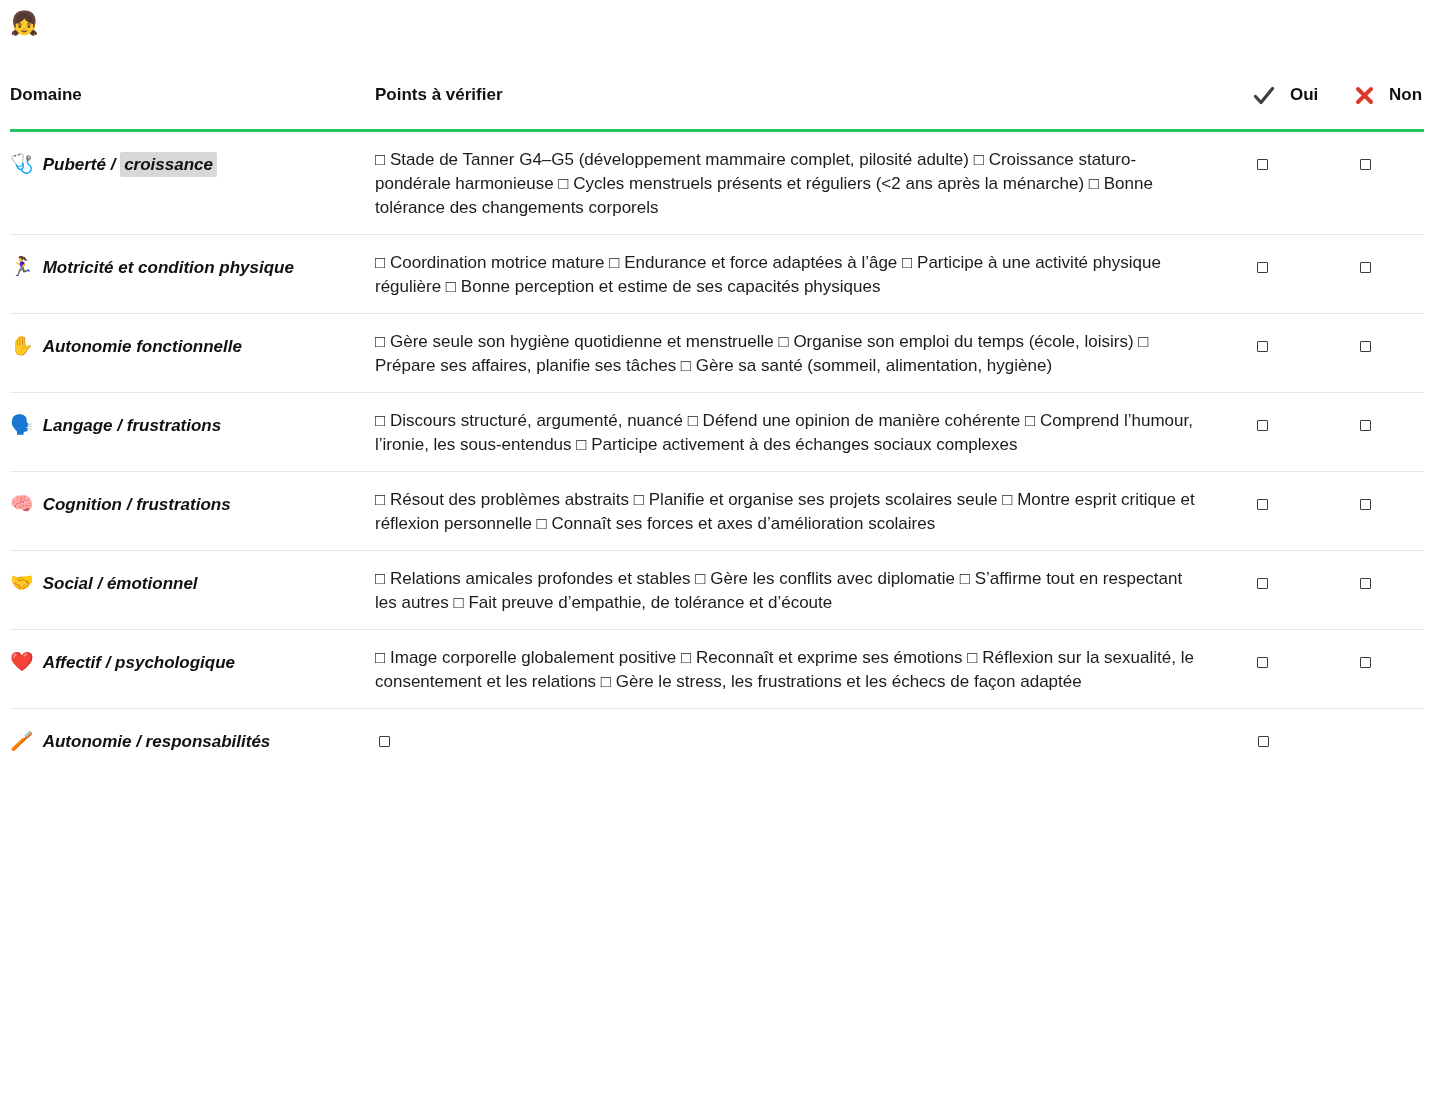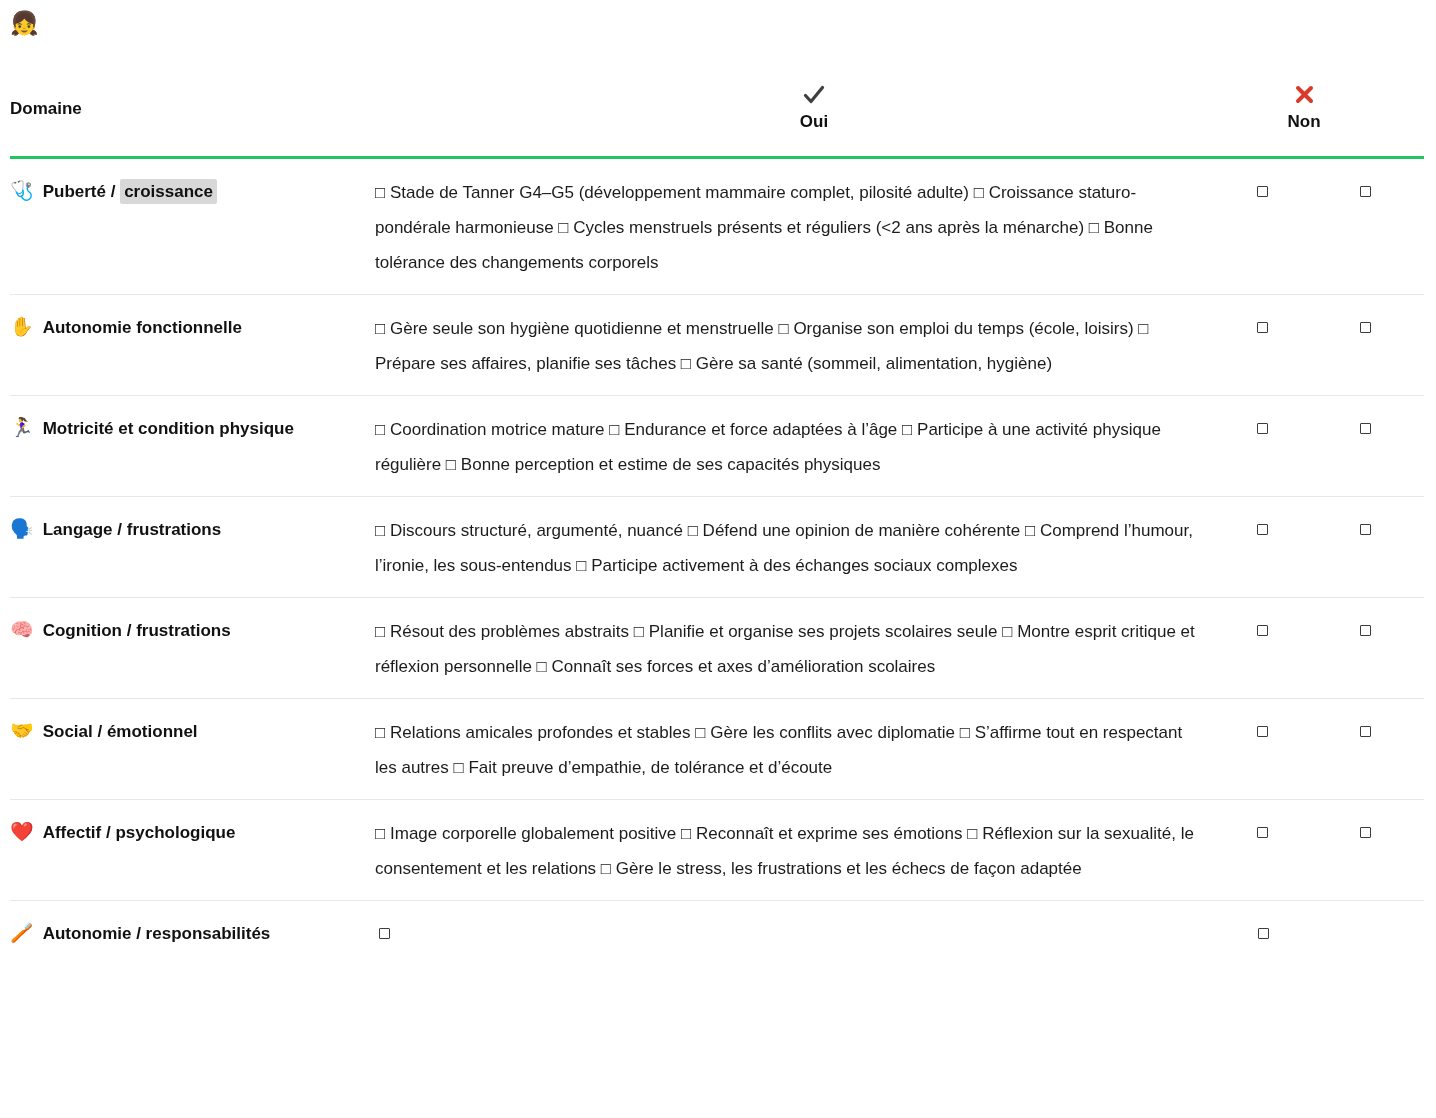--- a/index.html
+++ b/index.html
@@ -33,47 +33,47 @@
     margin-top: 50px;
     padding-bottom: 24px;
     border-bottom: 3px solid #22c55e;
     align-items: center;
   }
   .th {
     font-size: 17px;
     font-weight: 700;
     color: #111;
   }
-  .th-flag { display: inline-flex; align-items: center; gap: 8px; flex-direction: column; }
+  .th-flag { display: inline-flex; align-items: center; gap: 15px; }
   .th-flag svg { display: block; }
 
   .row {
     border-bottom: 1px solid #e7e7e7;
     padding: 16px 0 14px;
   }
   .row:last-child { border-bottom: none; }
 
   .cell-domaine {
     font-size: 17px;
     line-height: 32.5px;
     padding-right: 20px;
   }
   .row-emoji { font-size: 19px; margin-right: 9px; font-weight: 400; }
-  .row-label { font-weight: 700; color: #111; }
+  .row-label { font-weight: 700; color: #111; font-style: italic; }
   mark.hl {
     background: #d8d8d8;
     color: inherit;
     padding: 3px 4px;
     border-radius: 2px;
   }
   mark.hl:empty { display: none; padding: 0; }
 
   .cell-points {
     font-size: 17px;
-    line-height: 35px;
+    line-height: 24px;
     padding-right: 46px;
     color: #1c1c1e;
   }
 
   .cb {
     display: inline-block;
     width: 11px;
     height: 11px;
     border: 1.5px solid #3c3c3c;
     border-radius: 1px;
@@ -87,20 +87,21 @@
 <body>
 
 <div class="page">
 
   <h1 class="title">
     <span class="title-emoji">👧</span>
   </h1>
 
   <div class="grid thead">
     <div class="th">Domaine</div>
+    <div class="th">Points à vérifier</div>
     <div class="th th-flag">
       <span>
           <svg width="22" height="19" viewBox="0 0 22 19">
             <path d="M2.5 10.5 L8 16.5 L19.5 2.5" fill="none" stroke="#3f3f3f" stroke-width="3.2" stroke-linecap="round" stroke-linejoin="round"></path>
           </svg>
         </span>
       <span>Oui</span>
     </div>
     <div class="th th-flag">
       <span>
@@ -121,46 +122,46 @@
       <div class="cell-oui">
         <span class="cb"></span>
       </div>
       <div class="cell-non">
         <span class="cb"></span>
       </div>
     </div>
 
     <div class="grid row">
       <div class="cell-domaine">
+        <span class="row-emoji">🏃‍♀️</span><span class="row-label"><span class="lbl-prefix">Motricité et condition physique</span></span>
+      </div>
+      <div class="cell-points">□ Coordination motrice mature □ Endurance et force adaptées à l’âge □ Participe à une activité physique régulière □ Bonne perception et estime de ses capacités physiques</div>
+      <div class="cell-oui">
+        <span class="cb"></span>
+      </div>
+      <div class="cell-non">
+        <span class="cb"></span>
+      </div>
+    </div>
+
+    <div class="grid row">
+      <div class="cell-domaine">
         <span class="row-emoji">✋</span><span class="row-label"><span class="lbl-prefix">Autonomie fonctionnelle</span></span>
       </div>
       <div class="cell-points">□ Gère seule son hygiène quotidienne et menstruelle □ Organise son emploi du temps (école, loisirs) □ Prépare ses affaires, planifie ses tâches □ Gère sa santé (sommeil, alimentation, hygiène)</div>
       <div class="cell-oui">
         <span class="cb"></span>
       </div>
       <div class="cell-non">
         <span class="cb"></span>
       </div>
     </div>
 
     <div class="grid row">
       <div class="cell-domaine">
-        <span class="row-emoji">🏃‍♀️</span><span class="row-label"><span class="lbl-prefix">Motricité et condition physique</span></span>
-      </div>
-      <div class="cell-points">□ Coordination motrice mature □ Endurance et force adaptées à l’âge □ Participe à une activité physique régulière □ Bonne perception et estime de ses capacités physiques</div>
-      <div class="cell-oui">
-        <span class="cb"></span>
-      </div>
-      <div class="cell-non">
-        <span class="cb"></span>
-      </div>
-    </div>
-
-    <div class="grid row">
-      <div class="cell-domaine">
         <span class="row-emoji">🗣️</span><span class="row-label"><span class="lbl-prefix">Langage / frustrations</span></span>
       </div>
       <div class="cell-points">□ Discours structuré, argumenté, nuancé □ Défend une opinion de manière cohérente □ Comprend l’humour, l’ironie, les sous-entendus □ Participe activement à des échanges sociaux complexes</div>
       <div class="cell-oui">
         <span class="cb"></span>
       </div>
       <div class="cell-non">
         <span class="cb"></span>
       </div>
     </div>

